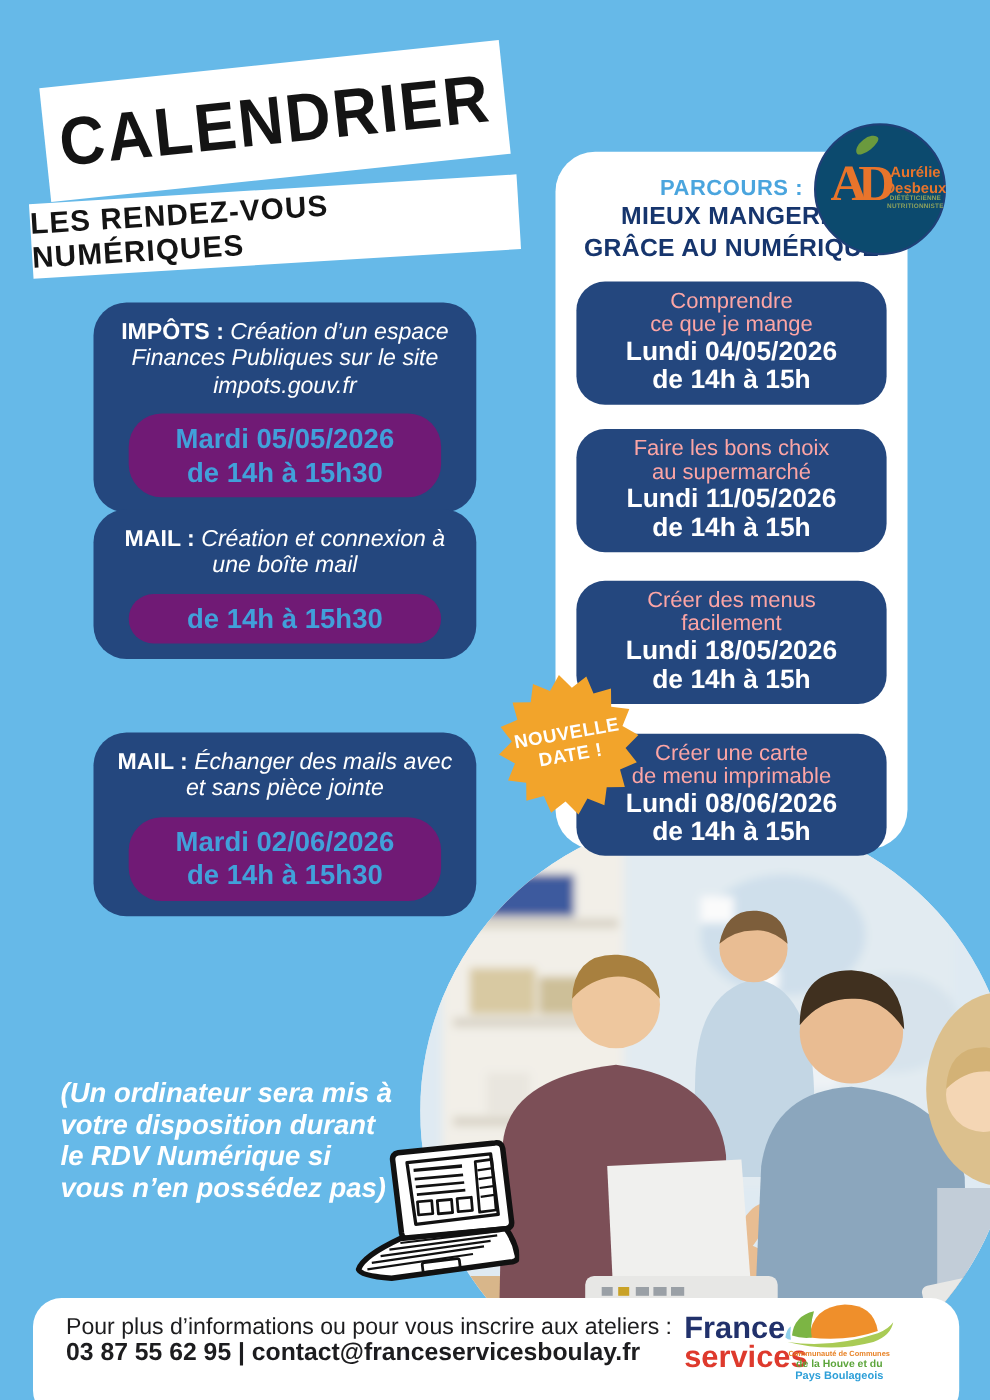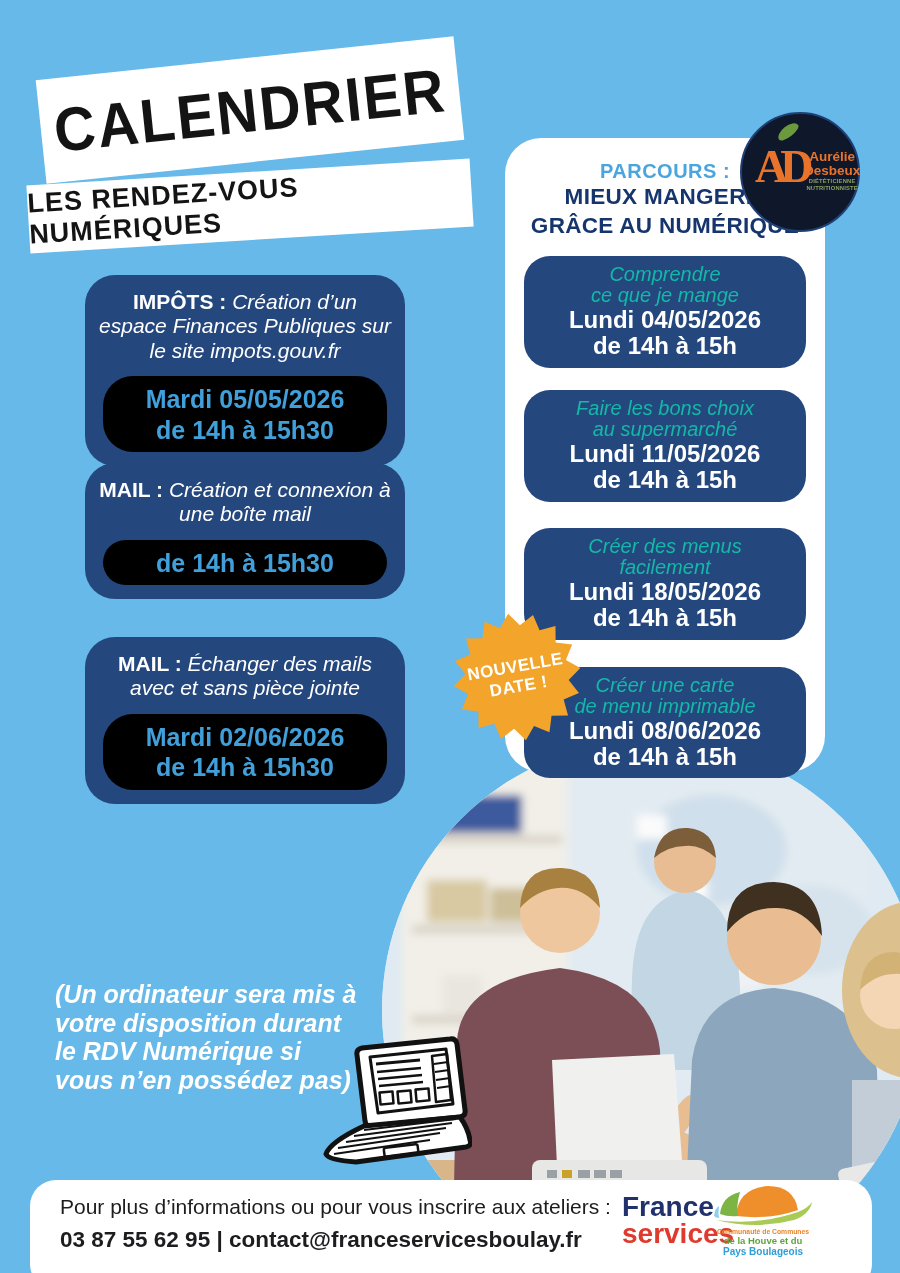--- a/index.html
+++ b/index.html
@@ -13,38 +13,38 @@
   .poster{position:relative;width:900px;height:1273px;background:var(--bg,#66B9E8);overflow:hidden;margin:0 auto}
 
   
   .banner{position:absolute;background:#fff;display:flex;align-items:center;justify-content:center}
   .banner1{left:40px;top:58px;width:420px;height:104px;transform:rotate(-6deg)}
   .banner1 .t{font-size:57px;font-weight:800;color:#141414;letter-spacing:2px;transform:scaleY(1.08)}
   .banner2{left:28px;top:172px;width:444px;height:68px;transform:rotate(-3.5deg)}
   .banner2 .t{font-size:27px;font-weight:800;color:#141414;letter-spacing:1px}
 
   
-  .lcard{position:absolute;left:85px;width:320px;background:var(--navy,#24477E);border-radius:30px;padding:15px 12px 14px;text-align:center;z-index:4}
+  .lcard{position:absolute;left:85px;width:348px;background:var(--navy,#24477E);border-radius:30px;padding:15px 12px 14px;text-align:center;z-index:4}
   .lcard .desc{color:#fff;font-size:21px;line-height:1.16}
   .lcard .lbl{font-weight:800;font-style:normal}
   .lcard .it{font-style:italic}
-  .pill{margin:13px auto 0;background:#000000;border-radius:30px;padding:8px 4px 7px;width:284px}
+  .pill{margin:13px auto 0;background:#701a75;border-radius:30px;padding:8px 4px 7px;width:284px}
   .pill div{color:var(--accent-blue,#41A0DA);font-weight:800;font-size:25px;line-height:1.22}
 
   
   .rpanel{position:absolute;left:505px;top:138px;width:320px;height:634px;background:#fff;border-radius:36px;z-index:4;text-align:center}
   .rpanel .parcours{margin-top:22px;color:var(--parcours-blue,#4AA5DE);font-weight:800;font-size:20px;letter-spacing:.5px}
   .rpanel .ptitle{color:var(--navy-text,#16356D);font-weight:800;font-size:22.5px;line-height:1.28;letter-spacing:.3px}
   .rcard{width:282px;margin:0 auto;background:var(--navy,#24477E);border-radius:26px;padding:8px 6px;text-align:center}
-  .rcard .i{color:#14b8a6;font-style:italic;font-size:20px;line-height:1.08}
+  .rcard .i{color:#fca5a5;font-size:20px;line-height:1.08}
   .rcard .d{color:#fff;font-weight:800;font-size:24px;line-height:1.1}
   .rc1{margin-top:15px}.rc2{margin-top:22px}.rc3{margin-top:26px}.rc4{margin-top:27px}
 
   
-  .adlogo{position:absolute;left:740px;top:112px;width:120px;height:120px;border-radius:50%;background:#0f172a;border:2px solid #1F4077;z-index:7}
+  .adlogo{position:absolute;left:740px;top:112px;width:120px;height:120px;border-radius:50%;background:#0c4a6e;border:2px solid #1F4077;z-index:7}
   .adlogo .mono{position:absolute;left:13px;top:26px;font-size:46px;font-weight:800;color:var(--ad-orange,#E8742B);letter-spacing:-8px;font-family:"Liberation Serif",serif}
   .adlogo .leaf{position:absolute;left:34px;top:12px;width:24px;height:11px;background:var(--ad-green,#6B9A3E);border-radius:50% 50% 50% 50%/60% 60% 40% 40%;transform:rotate(-38deg)}
   .adlogo .names{position:absolute;left:62px;top:36px;text-align:center}
   .adlogo .names .n{color:var(--ad-orange,#E8742B);font-weight:800;font-size:13.5px;line-height:14px}
   .adlogo .names .s{color:#8CA15E;font-weight:700;font-size:5.8px;line-height:7px;letter-spacing:.2px}
 
   
   .badge{position:absolute;left:452px;top:612px;width:130px;height:130px;z-index:6}
   .badge svg{position:absolute;inset:0}
   .badge .btxt{position:absolute;inset:0;display:flex;flex-direction:column;align-items:center;justify-content:center;transform:rotate(-10deg)}
@@ -58,21 +58,21 @@
 
   
   .photo{position:absolute;left:382px;top:740px;width:540px;height:540px;border-radius:50%;overflow:hidden;background:#dce9f2;z-index:1}
 
   
   .laptopart{position:absolute;left:320px;top:1036px;width:152px;height:156px;z-index:5}
 
   
   .bar{position:absolute;left:30px;top:1180px;width:842px;height:110px;background:#fff;border-radius:26px;z-index:8}
   .bar .info{position:absolute;left:30px;top:15px;font-size:21px;color:#1d1d1f}
-  .bar .contact{position:absolute;left:30px;top:47px;font-size:22.5px;font-weight:800;color:#1d1d1f}
+  .bar .contact{position:absolute;left:30px;top:36px;font-size:22.5px;font-weight:800;color:#1d1d1f}
   .fslogo{position:absolute;left:592px;top:13px;line-height:27px}
   .fslogo .f1{color:var(--fs-navy,#21316B);font-weight:800;font-size:28px}
   .fslogo .f2{color:var(--fs-red,#DE3A2D);font-weight:800;font-size:28px}
   .cclogo{position:absolute;left:668px;top:0px;width:130px;text-align:center}
   .cclogo svg{display:block;margin-left:8px}
   .cclogo .c1{color:var(--cc-orange,#E8852B);font-weight:800;font-size:6.8px;line-height:8px}
   .cclogo .c2{color:var(--cc-green,#5CA53B);font-weight:800;font-size:9.5px;line-height:10px}
   .cclogo .c3{color:var(--cc-blue,#2D9FD8);font-weight:800;font-size:10px;line-height:11px}
 </style>
 </head>
@@ -152,21 +152,21 @@
       <div>Mardi 05/05/2026</div>
       <div>de 14h à 15h30</div>
     </div>
   </div>
   <div class="lcard" style="top:463px">
     <div class="desc"><span class="lbl">MAIL :</span> <span class="it">Création et connexion à une boîte mail</span></div>
     <div class="pill">
       <div>de 14h à 15h30</div>
     </div>
   </div>
-  <div class="lcard" style="top:637px">
+  <div class="lcard" style="top:666px">
     <div class="desc"><span class="lbl">MAIL :</span> <span class="it">Échanger des mails avec et sans pièce jointe</span></div>
     <div class="pill">
       <div>Mardi 02/06/2026</div>
       <div>de 14h à 15h30</div>
     </div>
   </div>
 
   <div class="rpanel">
     <div class="parcours">PARCOURS :</div>
     <div class="ptitle">MIEUX MANGER...</div>

